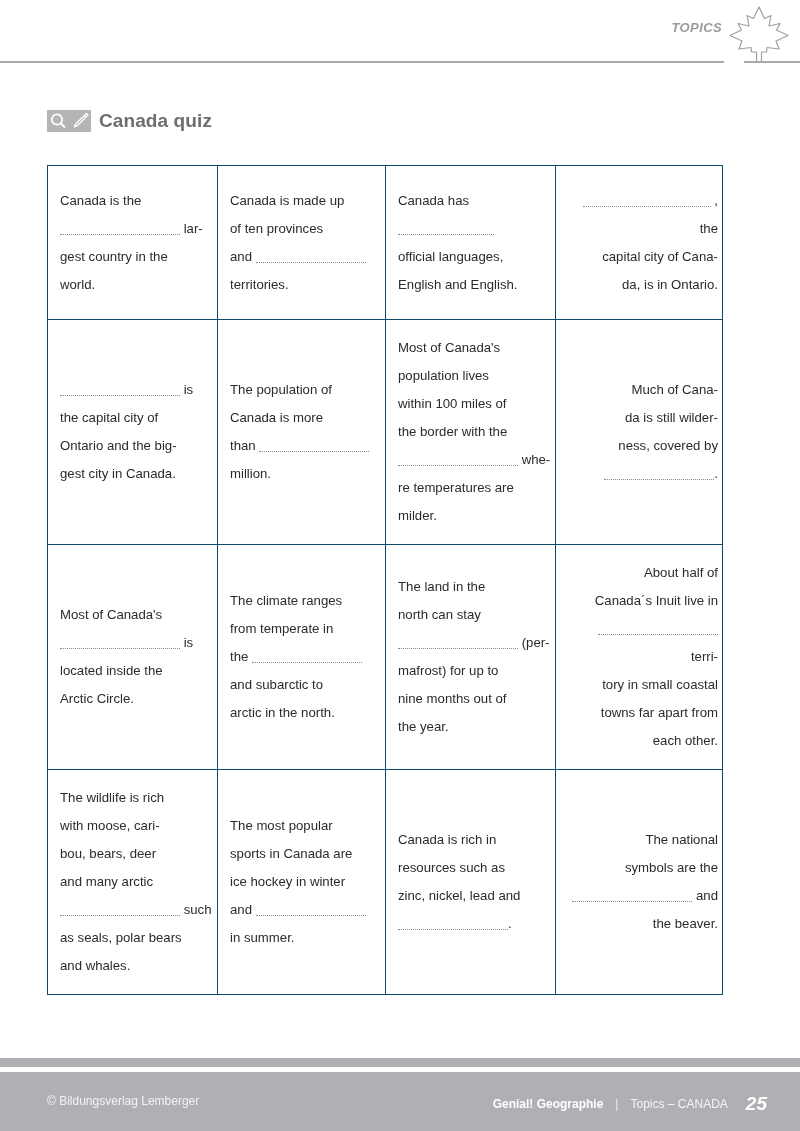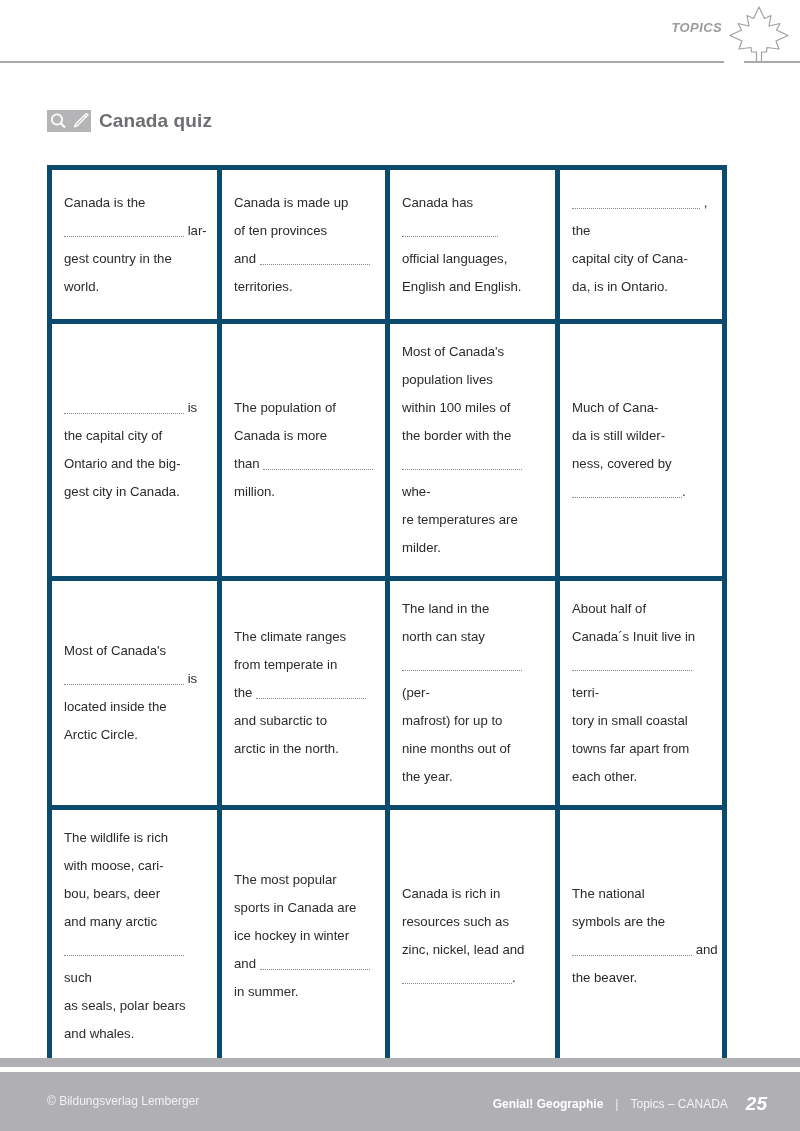--- a/index.html
+++ b/index.html
@@ -94,33 +94,33 @@
   
   .quiz-table {
     position: absolute;
     left: 47px;
     top: 165px;
     width: 675px;
     border-collapse: collapse;
     table-layout: fixed;
   }
   .quiz-table td {
-    border: 5px solid #0c4a6e;
+    border: 1px solid #0c4a6e;
     vertical-align: middle;
     padding: 14px 4px 14px 12px;
     font-size: 13.2px;
     line-height: 28px;
     color: #2b2b2b;
     height: 154px;
     box-sizing: border-box;
   }
   .col-1 { width: 170px; }
   .col-2 { width: 168px; }
   .col-3 { width: 170px; }
-  .col-4 { width: 167px; }
+  .col-4 { width: 167px; text-align: right; }
 
   .cell-inner {
     display: block;
   }
   .blank {
     display: inline-block;
     border-bottom: 1.6px dotted #8a8a8e;
     height: 15px;
     vertical-align: -2px;
   }

